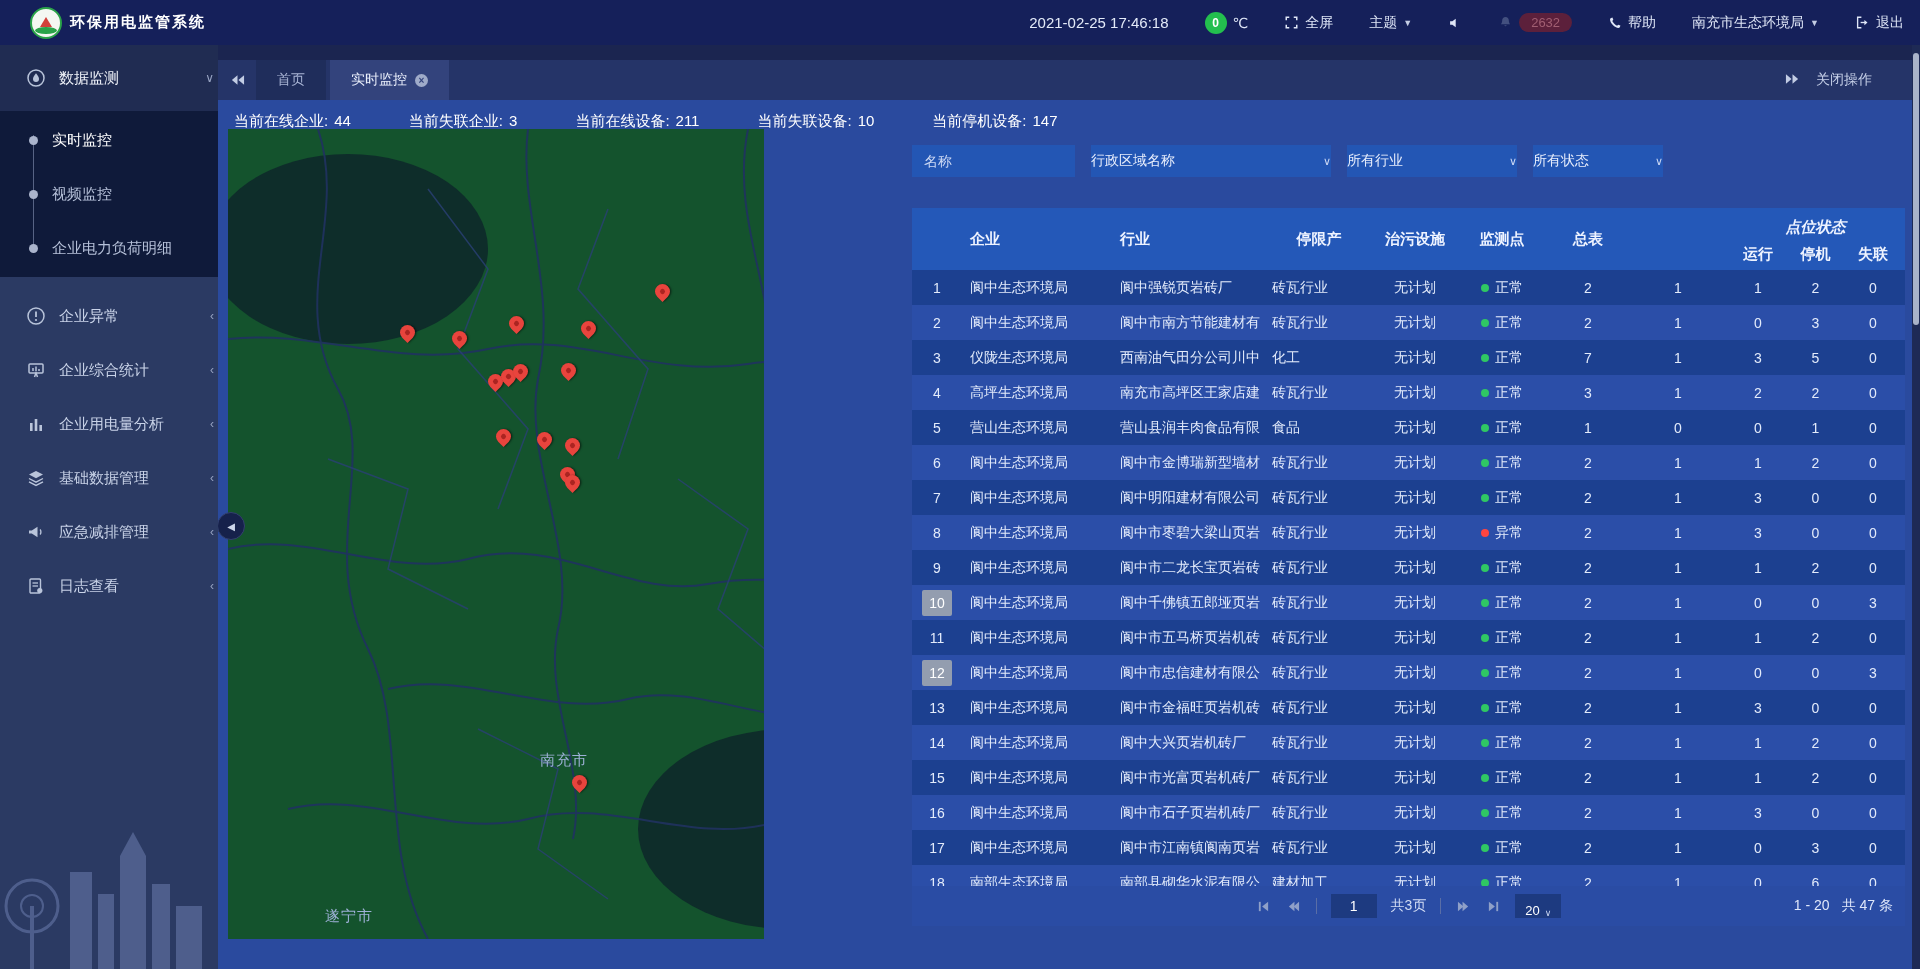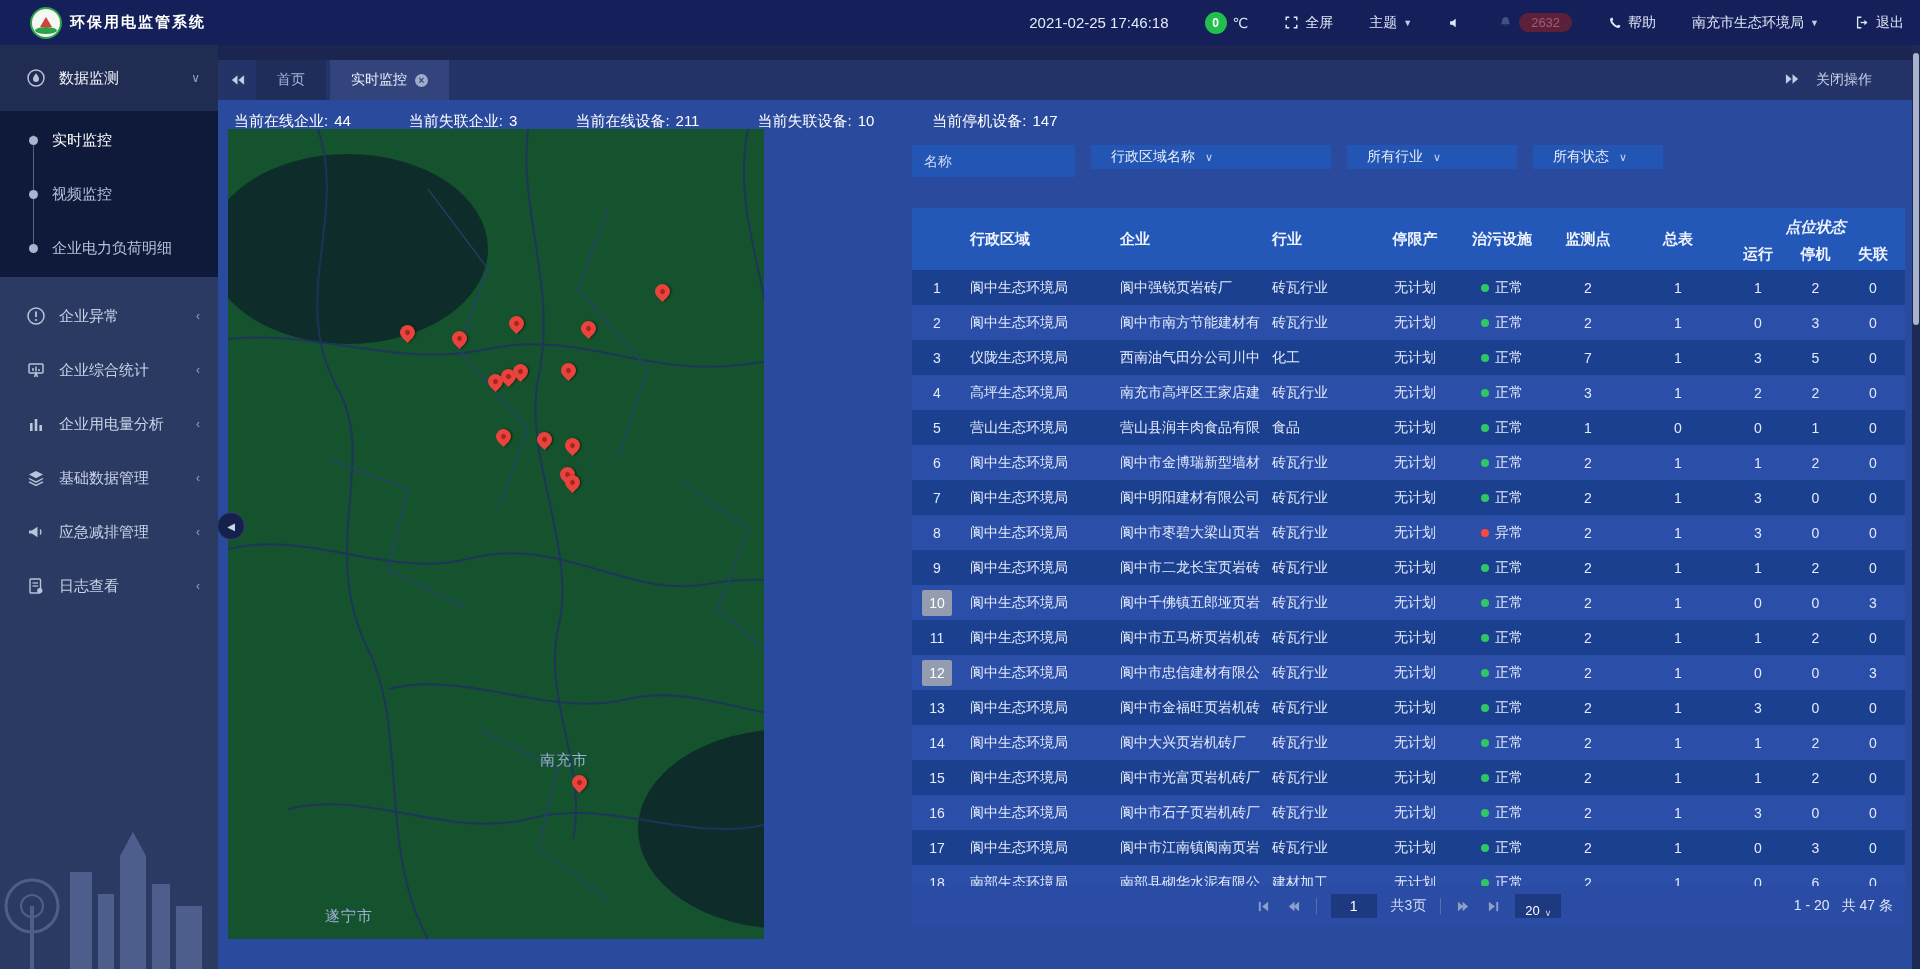--- a/index.html
+++ b/index.html
@@ -19,21 +19,21 @@
   .hdr-item{display:flex;align-items:center;gap:6px;font-size:14px;color:#dfe6f7;cursor:default;white-space:nowrap}
   .hdr-item svg{display:block}
   .datetime{font-size:15px;color:#e3eaf8}
   .temp-badge{width:22px;height:22px;border-radius:50%;background:#23bf4e;color:#fff;font-size:12px;
         display:flex;align-items:center;justify-content:center;font-weight:bold}
   .msg-pill{background:#5c203b;color:#a express15e72;font-size:13px;padding:2px 12px;border-radius:10px;color:#a15e72}
   .bell{color:#43507f}
   .caret{font-size:9px;color:#c4cde4}
   
   .sidebar{position:absolute;left:0;top:45px;width:218px;height:924px;background:#2b3a63;z-index:8;overflow:hidden}
-  .nav-group{height:54px;display:flex;align-items:center;padding:0 18px 0 26px;color:#c9d3e8;font-size:15px;cursor:pointer}
+  .nav-group{height:54px;display:flex;align-items:center;padding:0 4px 0 26px;color:#c9d3e8;font-size:15px;cursor:pointer}
   .nav-group.first{height:66px;background:#202c52;color:#f2f5fb}
   .nav-ic{width:20px;height:20px;margin-right:13px;color:#b9c4da;flex:none}
   .nav-ic svg{width:100%;height:100%;display:block}
   .nav-caret{margin-left:auto;color:#97a3c2;font-size:12px}
   .submenu{background:#0f1a3a;position:relative;padding:2px 0}
   .submenu::before{content:'';position:absolute;left:33px;top:24px;bottom:24px;width:1px;background:rgba(160,172,205,.5)}
   .sub-item{height:54px;display:flex;align-items:center;padding-left:52px;font-size:15px;color:#b6c1d9;position:relative;cursor:pointer}
   .sub-item::before{content:'';position:absolute;left:29px;top:23px;width:9px;height:9px;border-radius:50%;background:#aab4cc}
   .sub-item.active{color:#ffffff}
   .nav-gap{height:12px}
@@ -63,22 +63,22 @@
        transform:rotate(-45deg);margin:-19px 0 0 -7px;box-shadow:1px 1px 2px rgba(0,0,0,.5)}
   .pin::after{content:'';position:absolute;left:5px;top:5px;width:5px;height:5px;border-radius:50%;background:rgba(130,15,15,.6)}
   .map-collapse{position:absolute;left:-11px;top:383px;width:26px;height:26px;border-radius:50%;background:#16214b;
        border:1px solid #33406e;color:#cdd6ea;display:flex;align-items:center;justify-content:center;font-size:10px;cursor:pointer;z-index:3}
   
   .panel{position:absolute;left:694px;top:45px;width:993px;height:812px}
   .filters{position:absolute;top:0;left:0;height:32px;display:flex;gap:16px}
   .f-input{width:163px;height:32px;background:#2356b4;border:none;color:#fff;font-size:14px;padding:0 12px;
            box-sizing:border-box;font-family:inherit;outline:none}
   .f-input::placeholder{color:#cdd9f4}
-  .f-select{height:24px;background:#2356b4;color:#e8eefc;font-size:14px;display:flex;align-items:center;
-            padding:0 20px;box-sizing:border-box;cursor:pointer}
+  .f-select{height:32px;background:#2356b4;color:#e8eefc;font-size:14px;display:flex;align-items:center;
+            justify-content:space-between;padding:0 0;box-sizing:border-box;cursor:pointer}
   .w240{width:240px}.w170{width:170px}.w130{width:130px}
   .f-caret{color:#cdd9f4;font-size:11px;margin-left:10px}
   .grid-cols{display:grid;grid-template-columns:50px 150px 152px 110px 82px 92px 80px 100px 60px 55px 60px}
   .thead{position:absolute;top:63px;left:0;right:0;height:62px;background:#2458b8;color:#eef3ff;
          font-size:15px;font-weight:bold;grid-template-rows:31px 31px}
   .th{grid-row:1/3;display:flex;align-items:center;justify-content:center}
   .th.left{justify-content:flex-start;padding-left:8px}
   .th-group{grid-column:9/12;grid-row:1;display:flex;align-items:flex-end;justify-content:center;font-style:italic;padding-bottom:2px}
   .th-sub{grid-row:2;display:flex;align-items:center;justify-content:center}
   .gc9{grid-column:9}.gc10{grid-column:10}.gc11{grid-column:11}
@@ -395,21 +395,20 @@
           <span class="f-caret">∨</span>
         </div>
         <div class="f-select w130">
           <span>所有状态</span>
           <span class="f-caret">∨</span>
         </div>
       </div>
 
       <div class="thead grid-cols">
         <div class="th"></div>
-        <div class="th left">行政区域</div>
         <div class="th left">企业</div>
         <div class="th left">行业</div>
         <div class="th">停限产</div>
         <div class="th">治污设施</div>
         <div class="th">监测点</div>
         <div class="th">总表</div>
         <div class="th-group">点位状态</div>
         <div class="th-sub gc9">运行</div>
         <div class="th-sub gc10">停机</div>
         <div class="th-sub gc11">失联</div>

